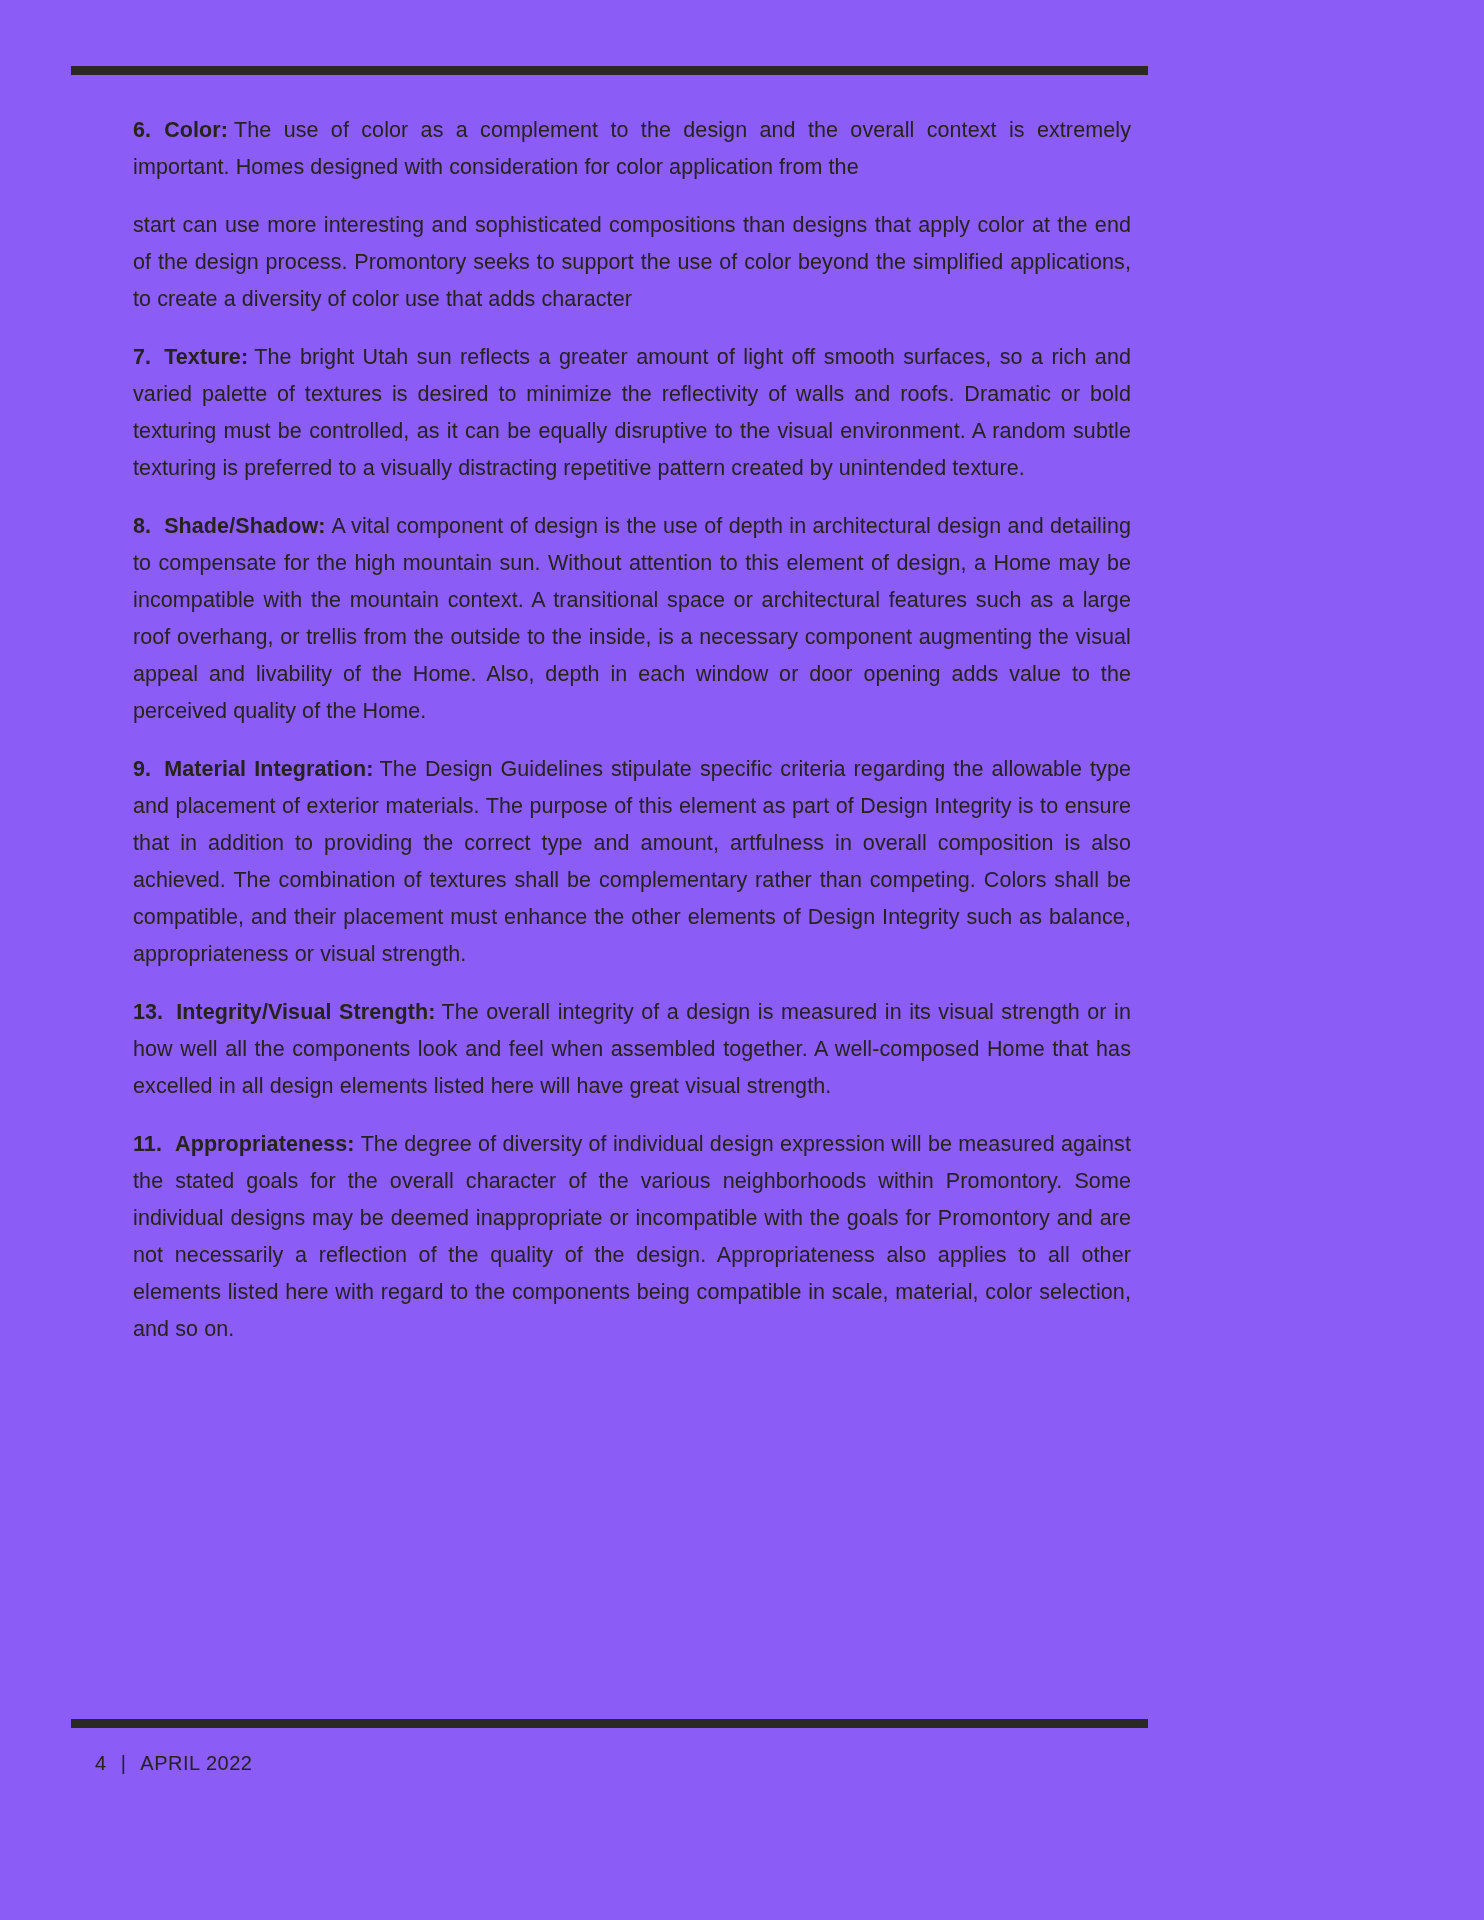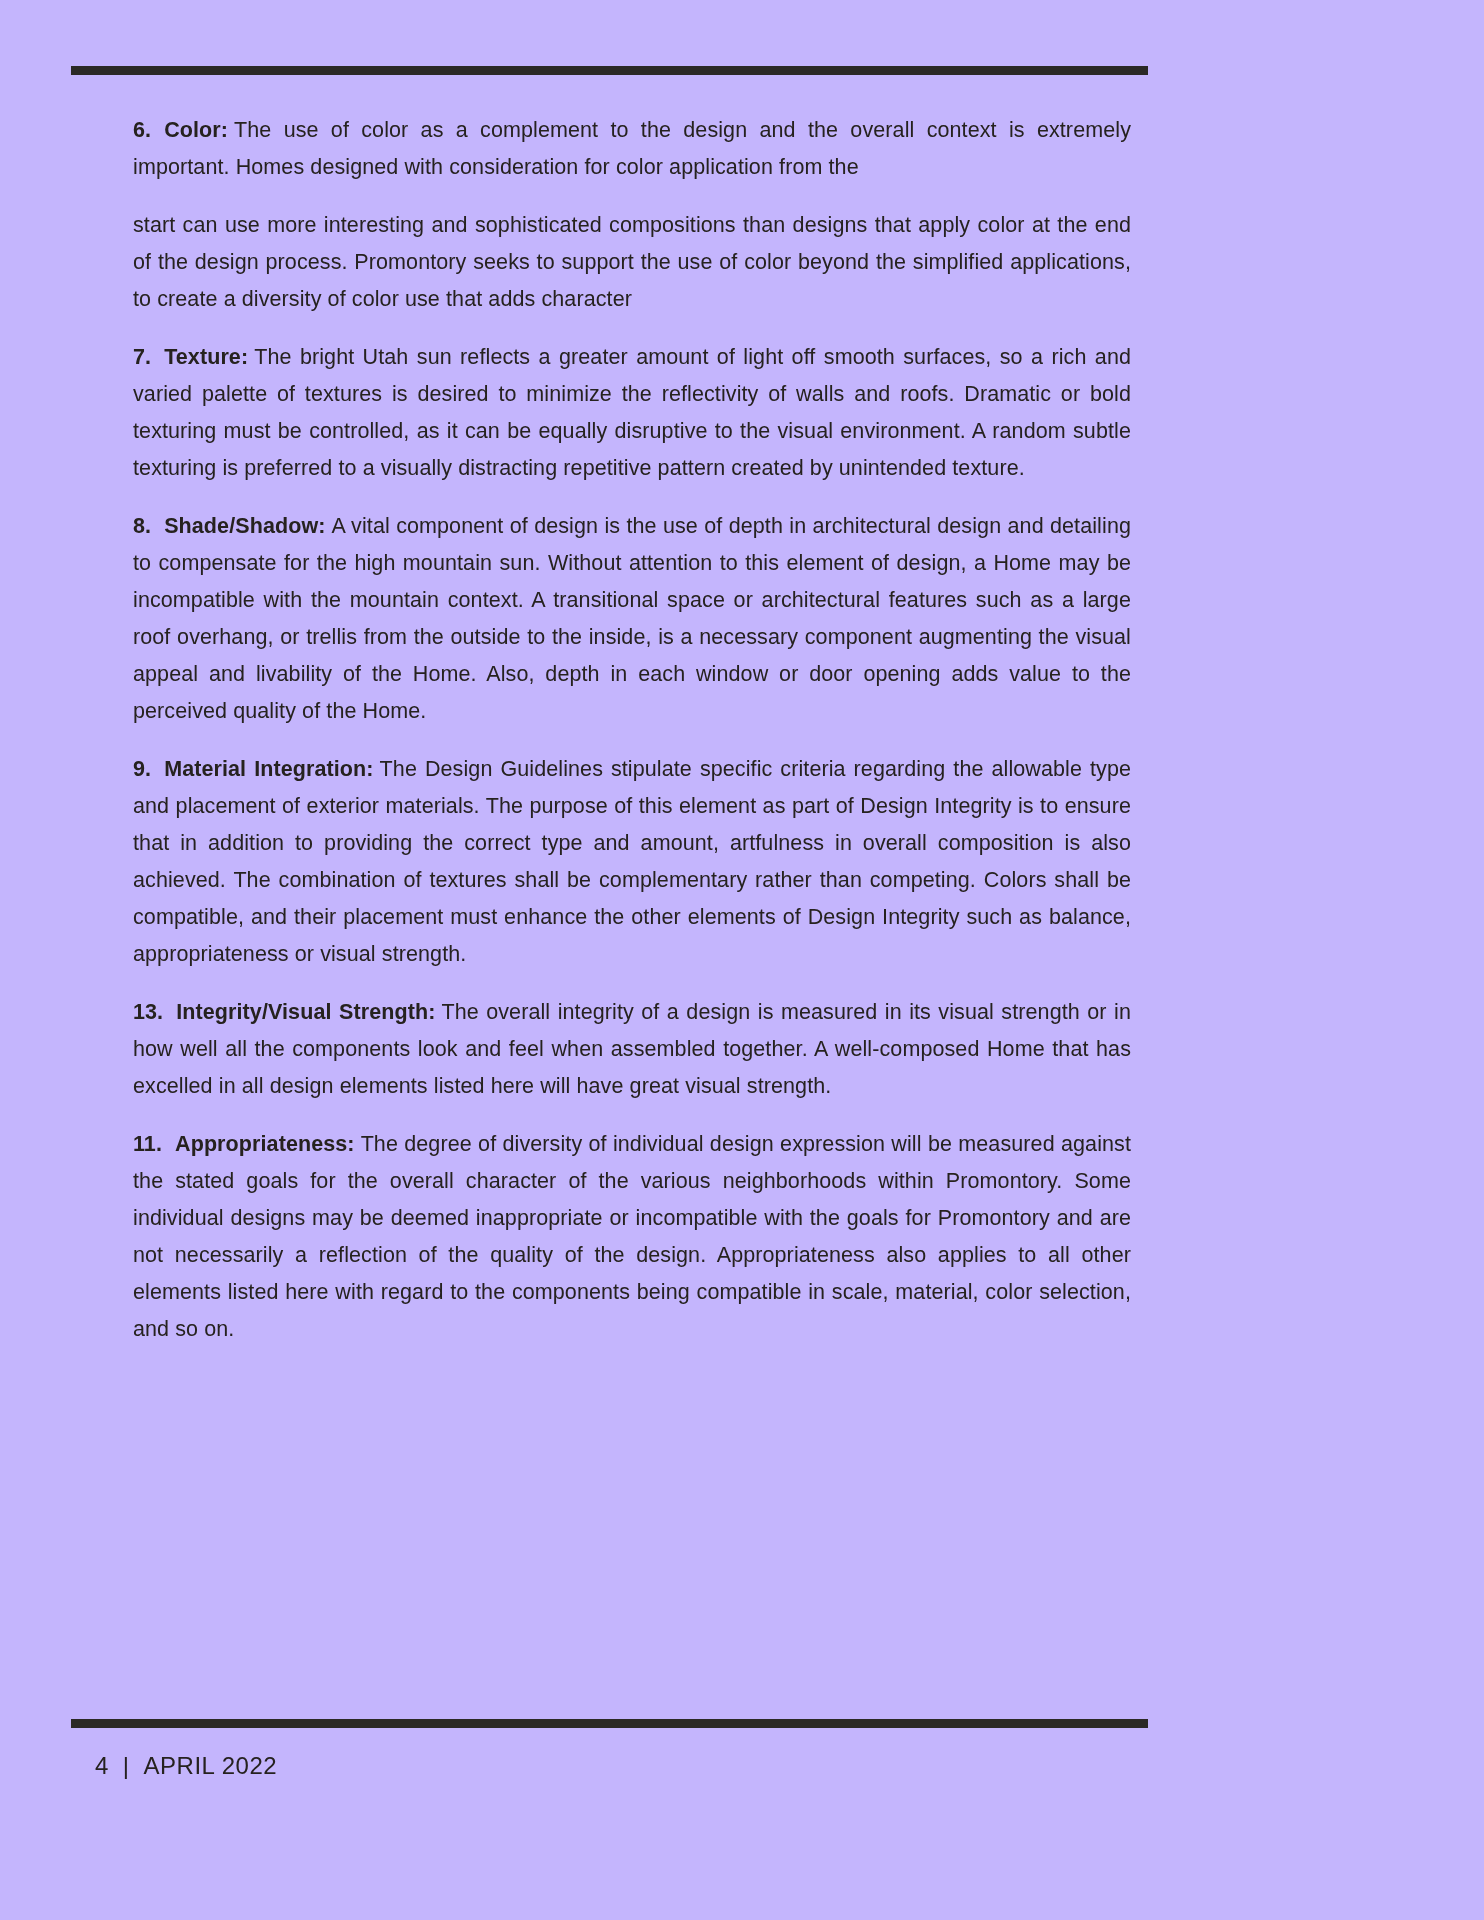--- a/index.html
+++ b/index.html
@@ -4,21 +4,21 @@
 <style>
   html, body {
     margin: 0;
     padding: 0;
     background: #ffffff;
   }
   .page {
     position: relative;
     width: 1484px;
     height: 1920px;
-    background: #c4b5fd;
+    background: #8b5cf6;
     font-family: "Liberation Sans", sans-serif;
     color: var(--ink, #26221f);
     overflow: hidden;
   }
   .rule {
     position: absolute;
     left: 71px;
     width: 1077px;
     height: 9px;
     background: var(--rule, #2b2926);
@@ -45,21 +45,21 @@
     margin-right: 13px;
   }
   .label {
     font-weight: 700;
     margin-right: 6px;
   }
   .footer {
     position: absolute;
     top: 1752px;
     left: 95px;
-    font-size: 24px;
+    font-size: 20px;
     letter-spacing: 0.5px;
     color: var(--ink, #26221f);
   }
   .footer .sep {
     margin: 0 14px;
   }
 </style>
 </head>
 <body>
 

